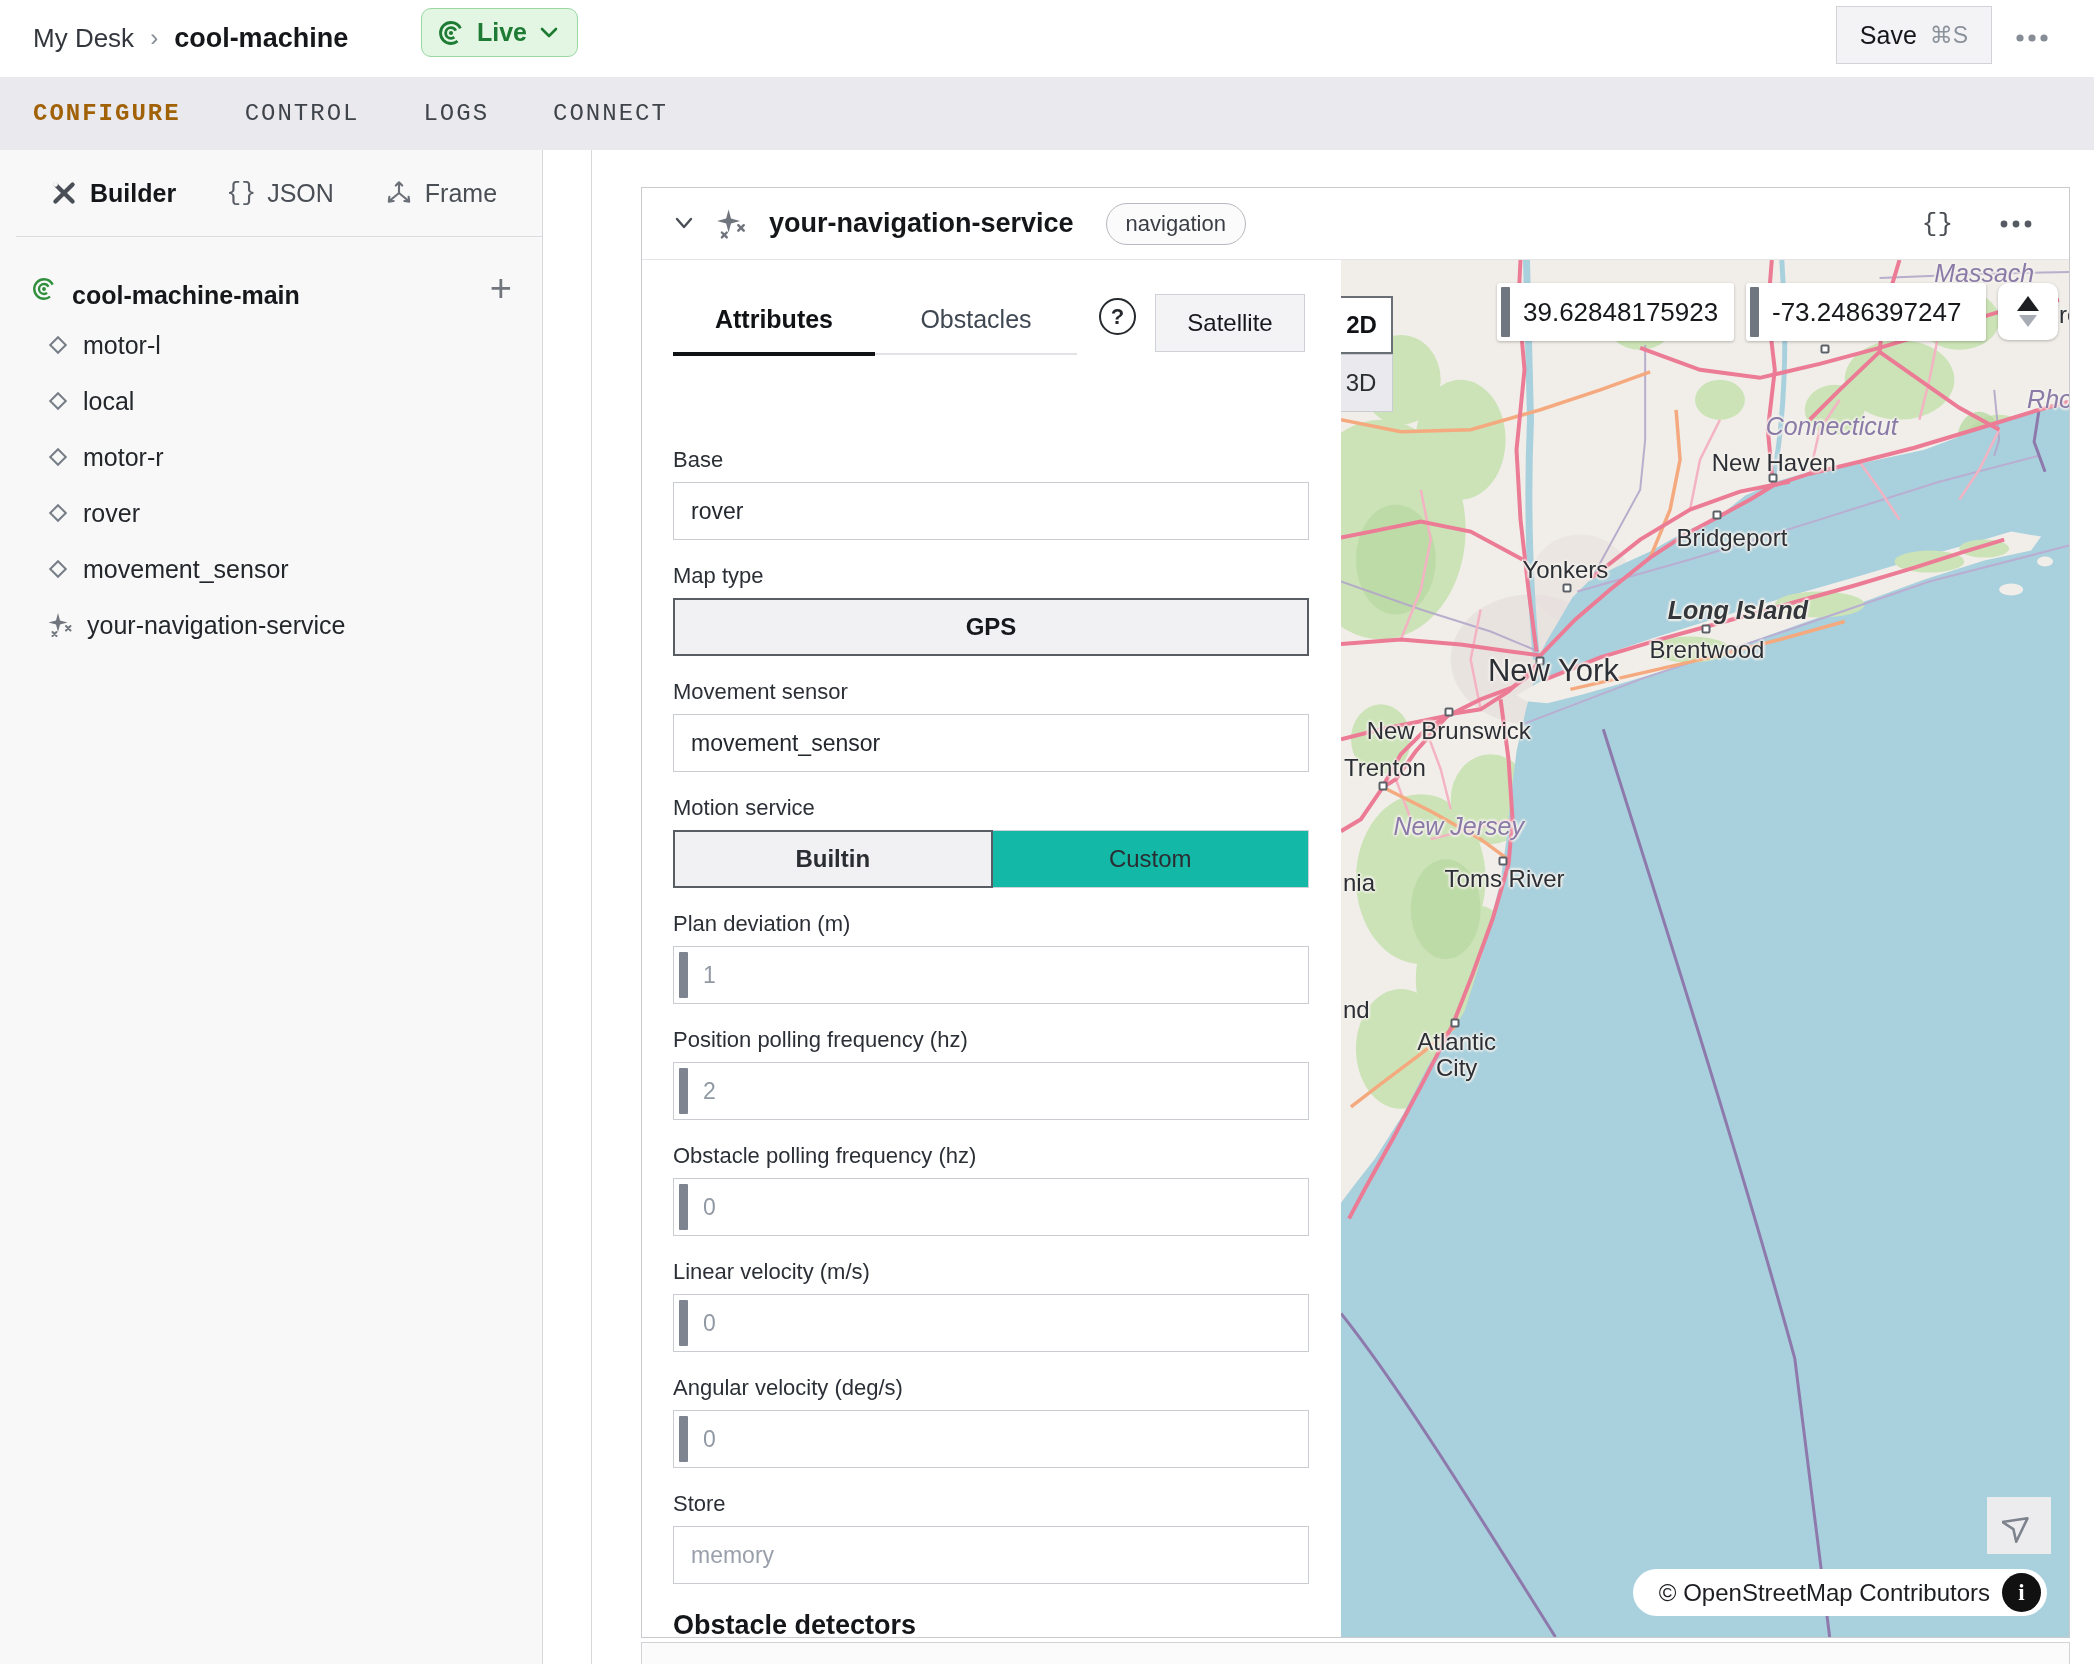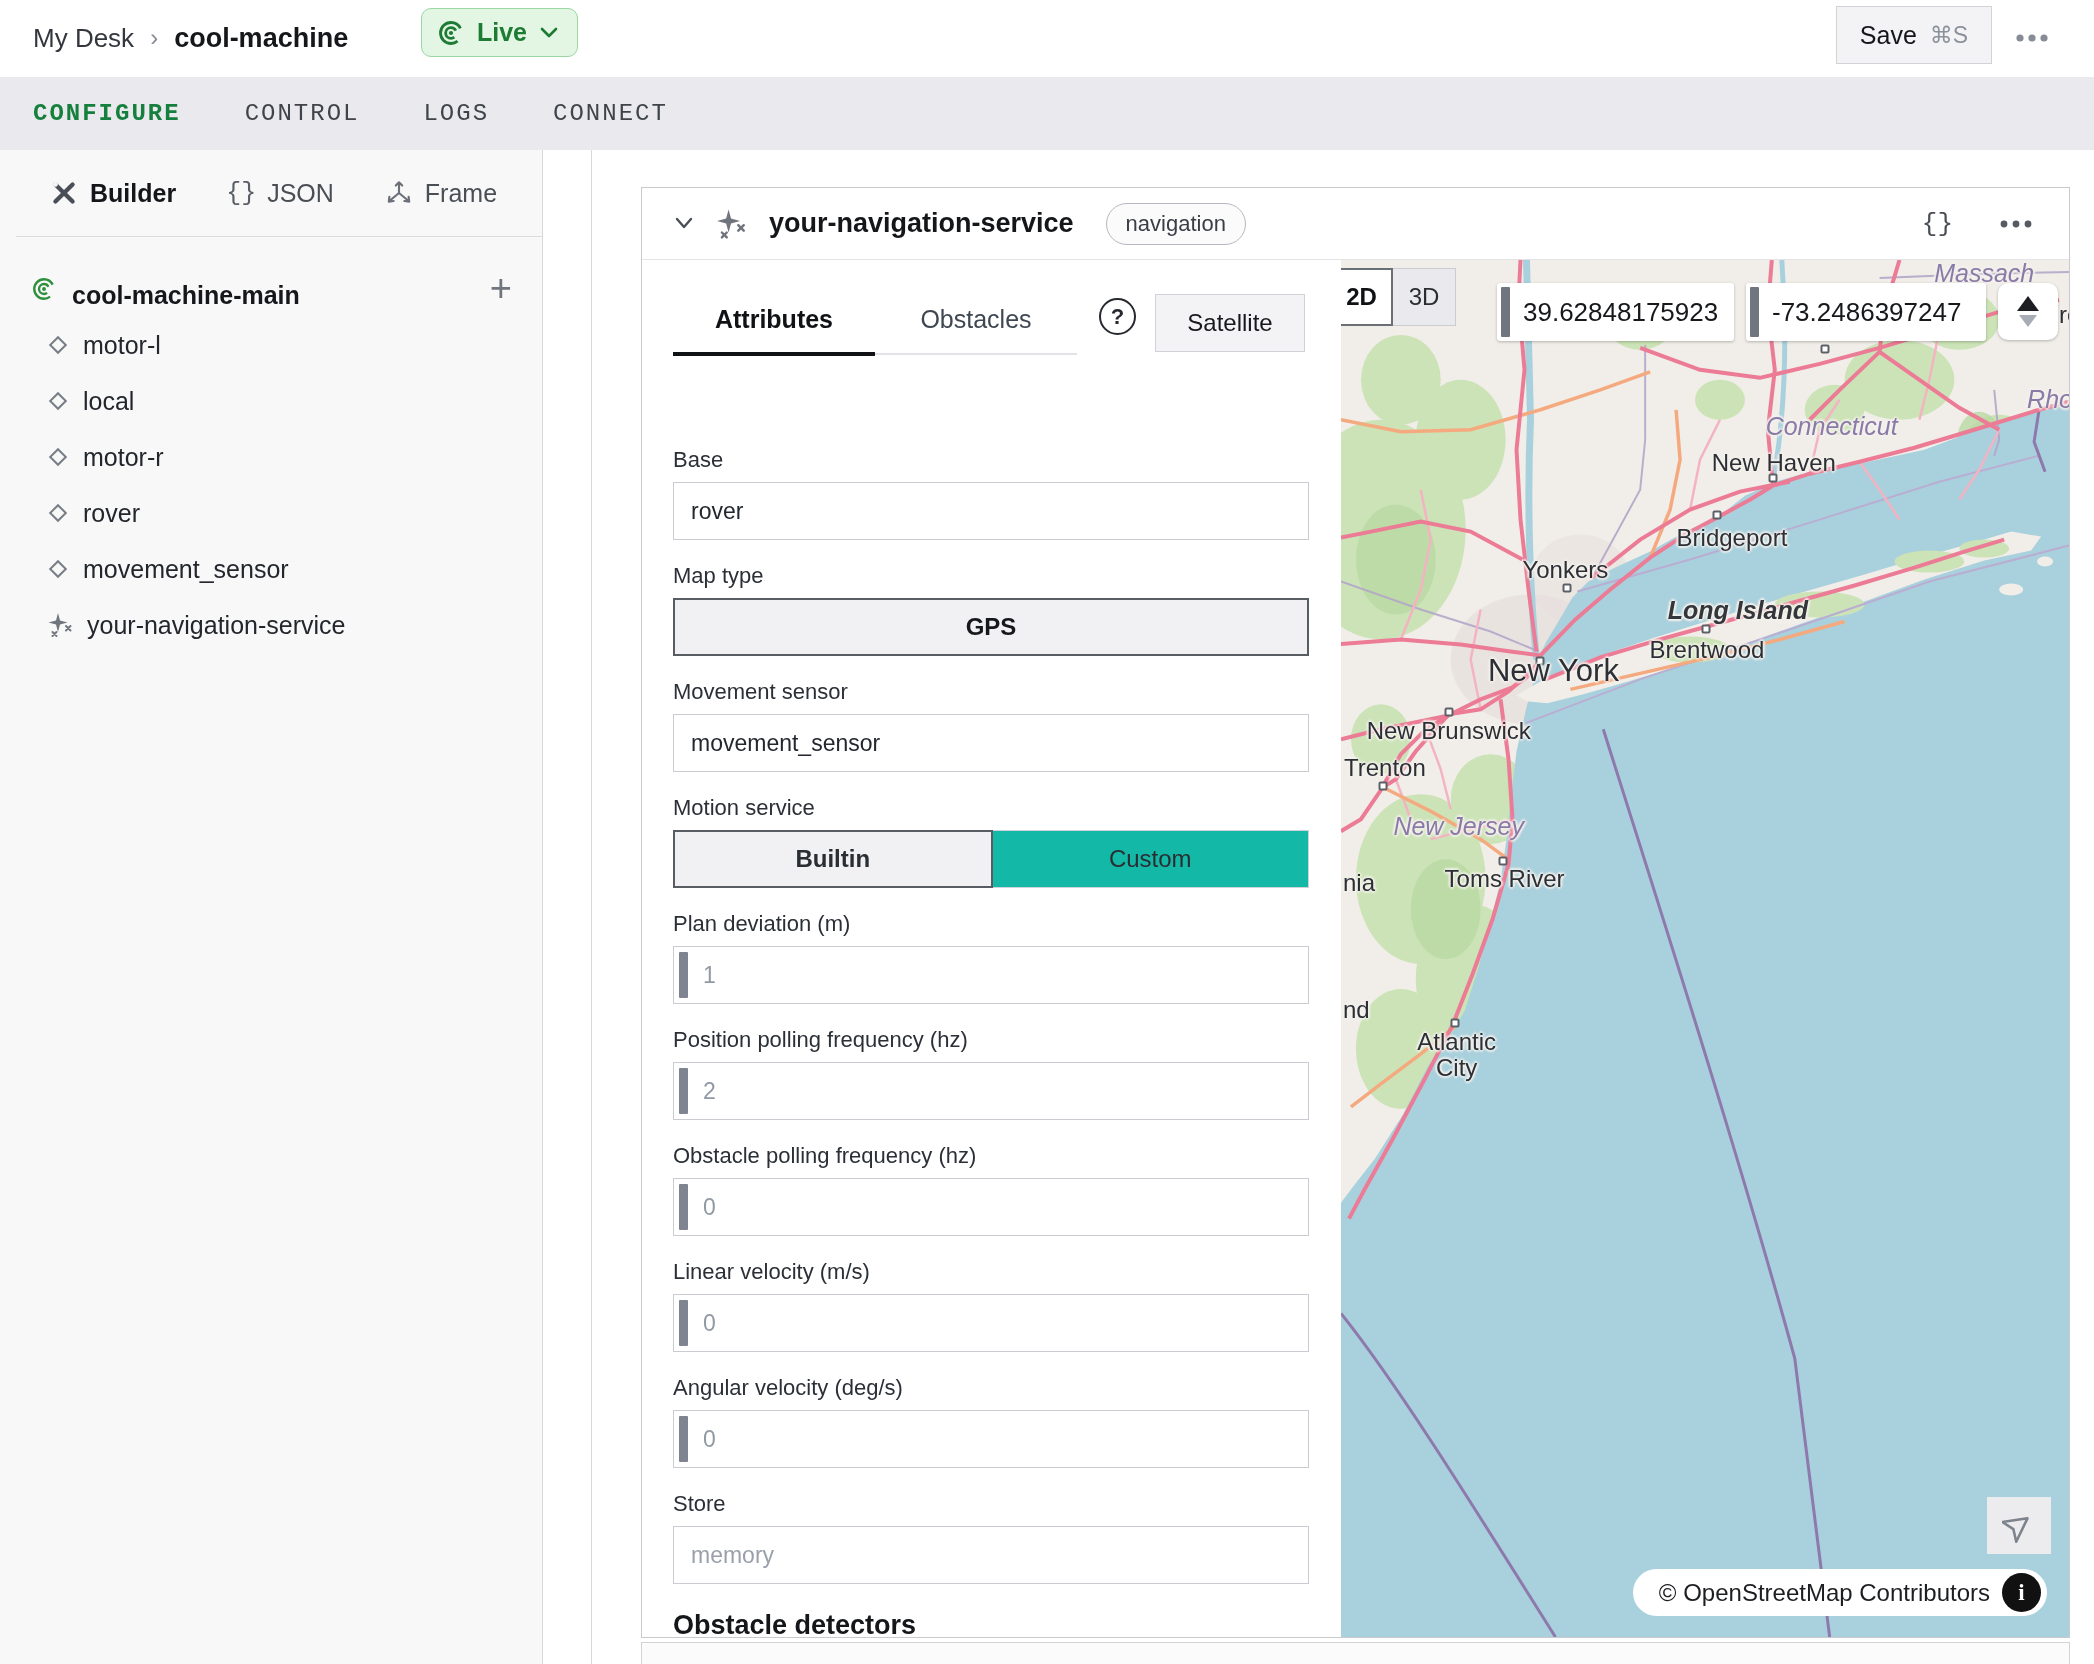--- a/index.html
+++ b/index.html
@@ -25,21 +25,21 @@
   .save-label { font-size:25px; color:#141619; }
   .save-shortcut { font-size:23px; color:#8c929c; }
   .top-menu { position:absolute; left:2012px; top:22px; width:52px; height:32px;
     display:flex; align-items:center; justify-content:center; }
 
   
   .navtabs { position:absolute; left:0; top:77px; width:100%; height:73px; background:#e9e9ee;
     display:flex; align-items:center; padding-left:33px; gap:64px;
     font-family:"Liberation Mono","DejaVu Sans Mono",monospace; }
   .navtab { font-size:24px; letter-spacing:2px; color:#3f434a; cursor:pointer; }
-  .navtab.active { font-weight:bold; color:#15803d; }
+  .navtab.active { font-weight:bold; color:#a16207; }
 
   
   .sidebar { position:absolute; left:0; top:150px; width:543px; height:1514px;
     background:#f8f8f9; border-right:1px solid #d6d6db; }
   .modebar { height:87px; border-bottom:1px solid #dcdce0; display:flex; align-items:center; padding-left:33px; gap:50px;margin-left:16px; }
   .modetab { display:flex; align-items:center; gap:11px; cursor:pointer; }
   .modetab .mlabel { font-size:25px; color:#4a4f55; }
   .modetab.active .mlabel { font-weight:bold; color:#141619; }
   .braces-glyph { font-family:"Liberation Mono",monospace; font-size:25px; color:#5a5f66; }
   .tree { padding-top:24px; }
@@ -101,21 +101,21 @@
     pointer-events:none; line-height:1.1;
     text-shadow:-2px 0 2px #f4f1ec, 2px 0 2px #f4f1ec, 0 -2px 2px #f4f1ec, 0 2px 2px #f4f1ec; }
   .map-label.anchor-left { transform:translate(0,-50%); text-align:left; }
   .ml-state { font-style:italic; font-size:25px; color:#8a7aa8; }
   .ml-area { font-style:italic; font-size:25px; font-weight:600; color:#33363b; }
   .ml-city { font-size:24px; color:#2c3036; }
   .ml-bigcity { font-size:31px; color:#2c3036; }
   .map-marker { position:absolute; width:9px; height:9px; background:#fff; border:2px solid #5c6168;
     border-radius:2px; transform:translate(-50%,-50%); }
 
-  .mode-group { position:absolute; left:-11px; top:8px; display:flex; }
+  .mode-group { position:absolute; left:-11px; top:36px; display:flex;flex-direction:column; }
   .mode-2d { width:63px; height:58px; background:#fff; border:2px solid #6a6f76; display:flex; align-items:center; justify-content:center;
     font-size:24px; font-weight:bold; color:#101215; cursor:pointer; z-index:2; }
   .mode-3d { width:64px; height:58px; background:#e9e9ee; border:1px solid #c9ccd1; margin-left:-1px;
     display:flex; align-items:center; justify-content:center; font-size:24px; color:#2a2d32; cursor:pointer; }
   .coord-input { position:absolute; top:23px; height:58px; background:#fff; border-radius:3px;
     box-shadow:0 1px 3px rgba(0,0,0,.25); display:flex; align-items:center; overflow:hidden; cursor:text; }
   .coord-input .dragbar { position:absolute; left:4px; top:4px; bottom:4px; width:9px; background:#70767f; border-radius:1px; cursor:ns-resize; }
   .coord-input .cvalue { padding-left:26px; font-size:26px; color:#16181b; white-space:nowrap; }
   .coord-lat { left:156px; width:237px; }
   .coord-lng { left:405px; width:240px; }

